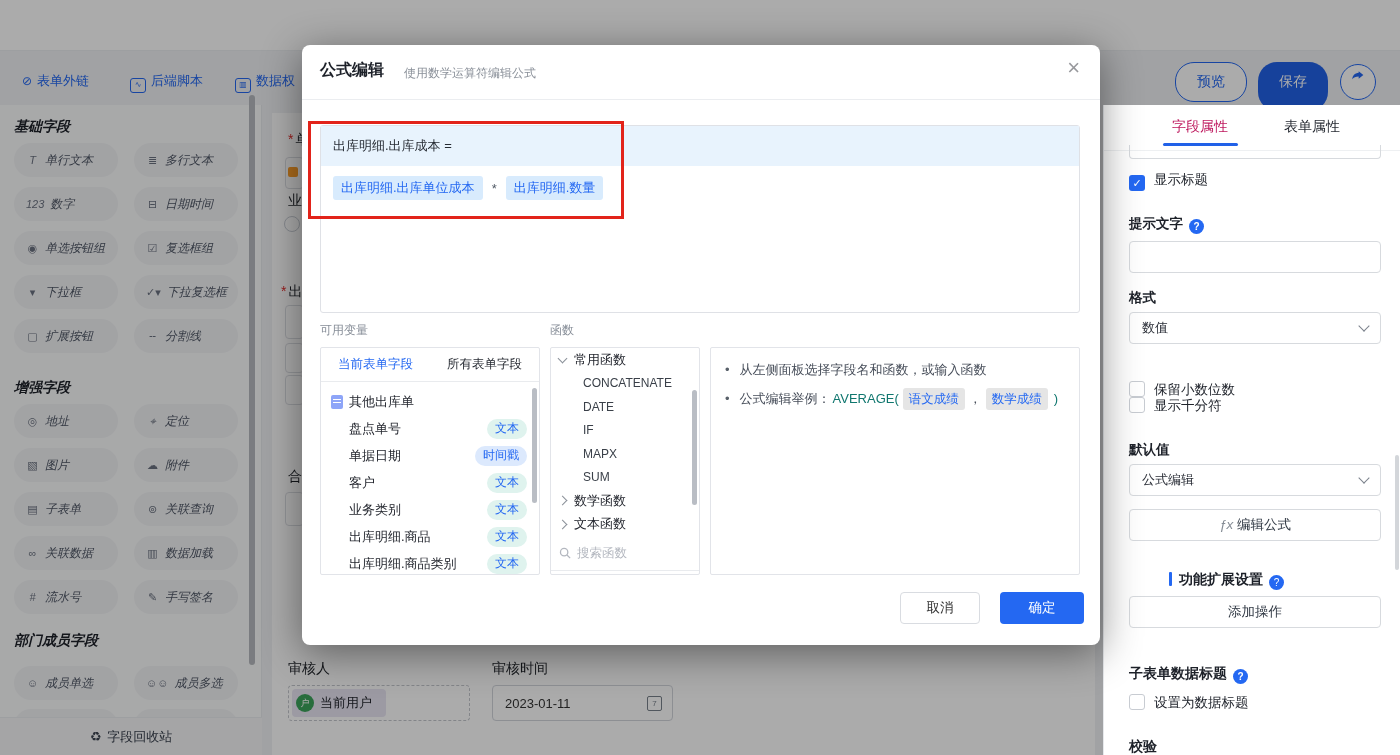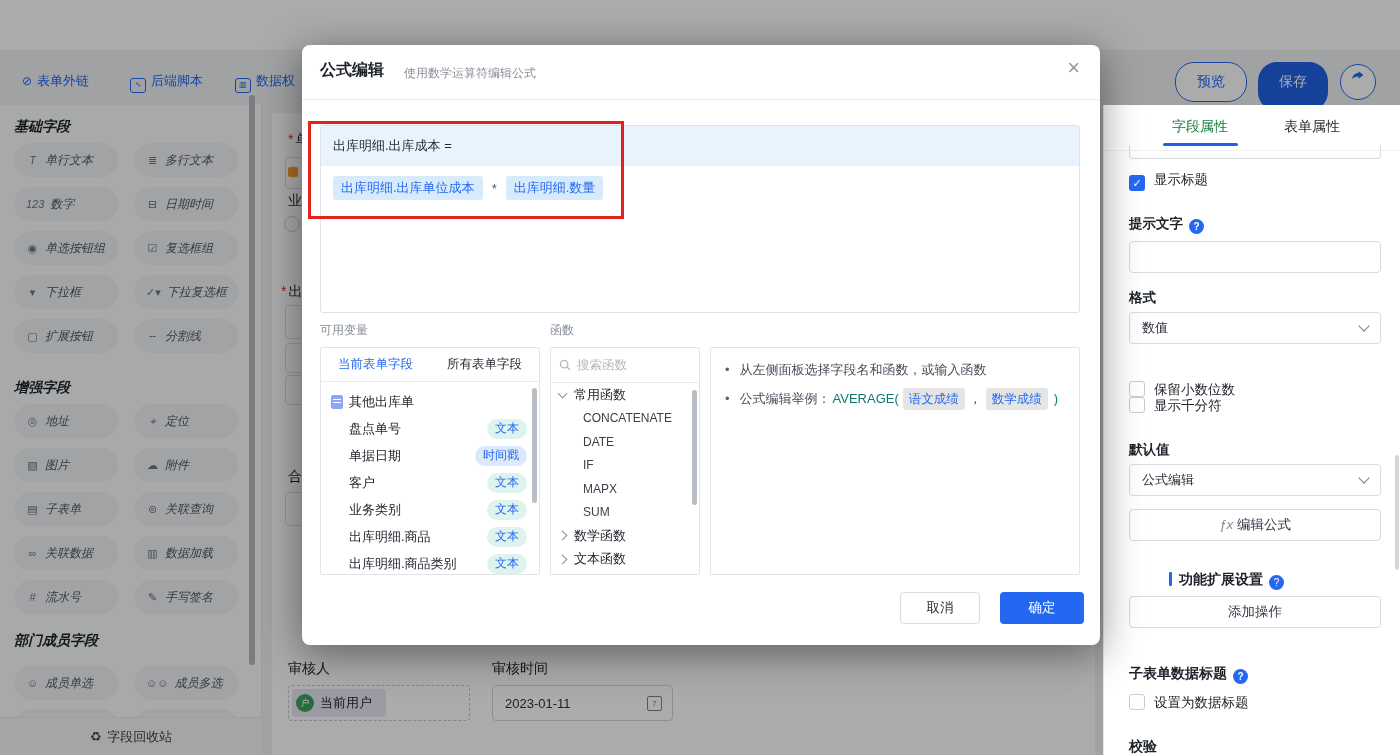--- a/index.html
+++ b/index.html
@@ -65,21 +65,21 @@
                 text-align:center;margin-right:6px;}
   #reviewer-chip span.lbl{font-size:13px;color:#23262d;}
   #time-box{left:492px;top:685px;width:181px;height:36px;border:1px solid #d3d6dc;border-radius:4px;background:#fff;z-index:1;
             box-sizing:border-box;display:flex;align-items:center;padding:0 10px 0 12px;}
   #time-box .val{flex:1;font-size:13px;color:#333;}
   #cal-ico{width:13px;height:13px;border:1.3px solid #7a828c;border-radius:2px;font-size:8px;line-height:13px;
            text-align:center;color:#7a828c;}
   
   #props{left:1103px;top:105px;width:297px;height:650px;background:#fff;border-left:1px solid #e6e8eb;z-index:2;}
   #props .ptab{position:absolute;top:13px;font-size:14px;font-weight:500;cursor:pointer;}
-  #ptab1{left:68px;color:#15803d;}
+  #ptab1{left:68px;color:#be185d;}
   #ptab2{left:180px;color:#272b33;}
   #ptab-underline{left:59px;top:38px;width:75px;height:3px;background:#2161e8;border-radius:2px;}
   #ptab-border{left:0;top:45px;width:297px;height:1px;background:#eef0f2;}
   .pinput{left:25px;width:252px;height:32px;border:1px solid #d7dade;border-radius:4px;background:#fff;box-sizing:border-box;}
   #p-partial{left:25px;top:40px;width:252px;height:14px;border:1px solid #d7dade;border-top:none;
              border-radius:0 0 4px 4px;box-sizing:border-box;}
   .plabel{font-size:13.5px;font-weight:bold;color:#1d2129;}
   .pcheck{width:16px;height:16px;border-radius:3px;box-sizing:border-box;}
   .pcheck.on{background:#2468f2;color:#fff;text-align:center;font-size:11px;line-height:16px;}
   .pcheck.off{background:#fff;border:1px solid #c8ccd2;}
@@ -396,46 +396,46 @@
           <div class="vrow">
             <span class="vname">出库明细.商品类别</span>
             <span class="badge badge-text">文本</span>
           </div>
         </div>
       <div id="var-scroll"></div>
     </div>
 
     <div id="lbl-fns" class="abs m-seclabel">函数</div>
     <div id="fn-panel" class="abs mpanel">
-      <div id="fn-search">
-        <svg width="12" height="12" viewBox="0 0 14 14">
-            <circle cx="6" cy="6" r="4.3" fill="none" stroke="#b3b7bf" stroke-width="1.5"></circle>
-            <line x1="9.3" y1="9.3" x2="13" y2="13" stroke="#b3b7bf" stroke-width="1.5"></line>
-          </svg>
-        <span class="ph">搜索函数</span>
-      </div>
       <div id="fn-rows">
           <div class="frow">
             <span class="chev down"></span>
             <span>常用函数</span>
           </div>
           <div class="frow item">CONCATENATE</div>
           <div class="frow item">DATE</div>
           <div class="frow item">IF</div>
           <div class="frow item">MAPX</div>
           <div class="frow item">SUM</div>
           <div class="frow">
             <span class="chev right"></span>
             <span>数学函数</span>
           </div>
           <div class="frow">
             <span class="chev right"></span>
             <span>文本函数</span>
           </div>
         </div>
+      <div id="fn-search">
+        <svg width="12" height="12" viewBox="0 0 14 14">
+            <circle cx="6" cy="6" r="4.3" fill="none" stroke="#b3b7bf" stroke-width="1.5"></circle>
+            <line x1="9.3" y1="9.3" x2="13" y2="13" stroke="#b3b7bf" stroke-width="1.5"></line>
+          </svg>
+        <span class="ph">搜索函数</span>
+      </div>
       <div id="fn-scroll"></div>
     </div>
 
     <div id="hint-panel" class="abs mpanel">
       <div class="hintline">
           <span class="dot">•</span>
           <span>从左侧面板选择字段名和函数，或输入函数</span>
         </div>
       <div class="hintline">
         <span class="dot">•</span>

